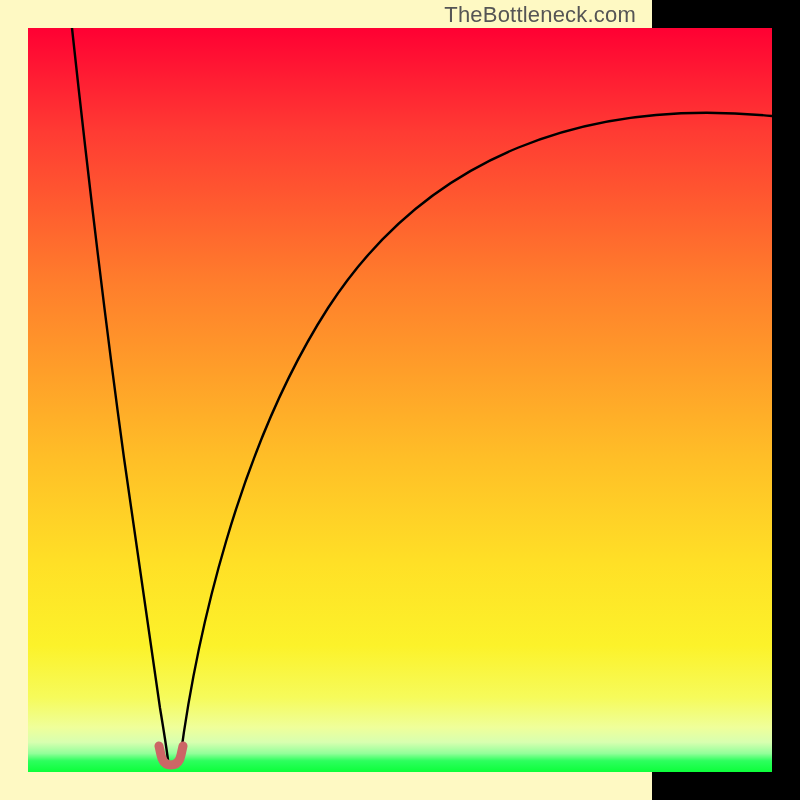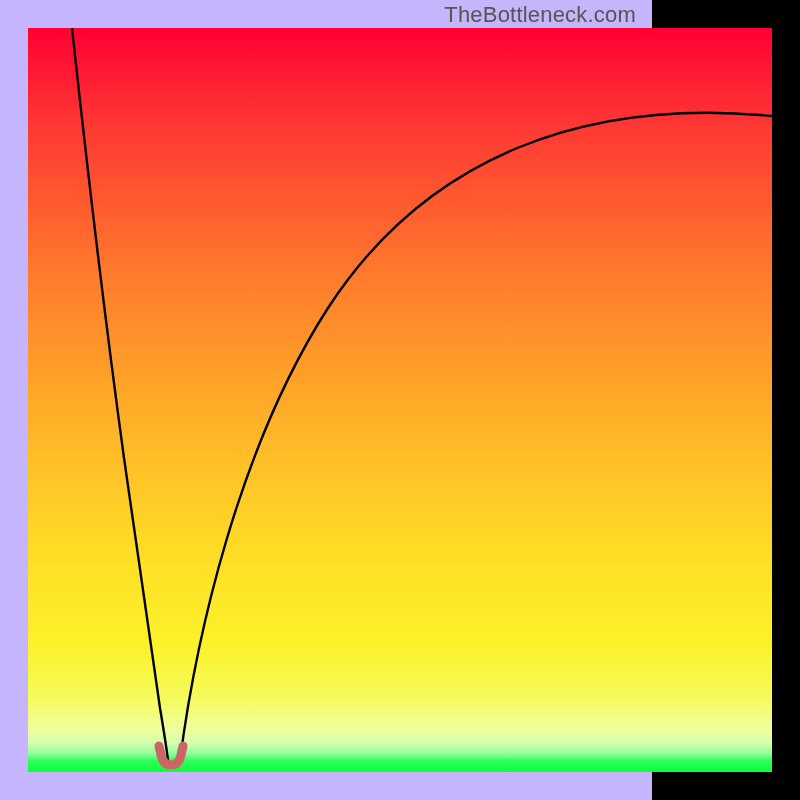--- a/index.html
+++ b/index.html
@@ -8,21 +8,21 @@
     width: 800px;
     height: 800px;
     background: #000;
     overflow: hidden;
     font-family: Arial, Helvetica, sans-serif;
   }
   .frame {
     position: relative;
     width: 652px;
     height: 800px;
-    background: #c4b5fd;
+    background: #fef9c3;
   }
   .watermark {
     position: absolute;
     top: 2px;
     right: 16px;
     color: #555;
     font-size: 22px;
     font-weight: 400;
     letter-spacing: 0.2px;
     z-index: 10;

